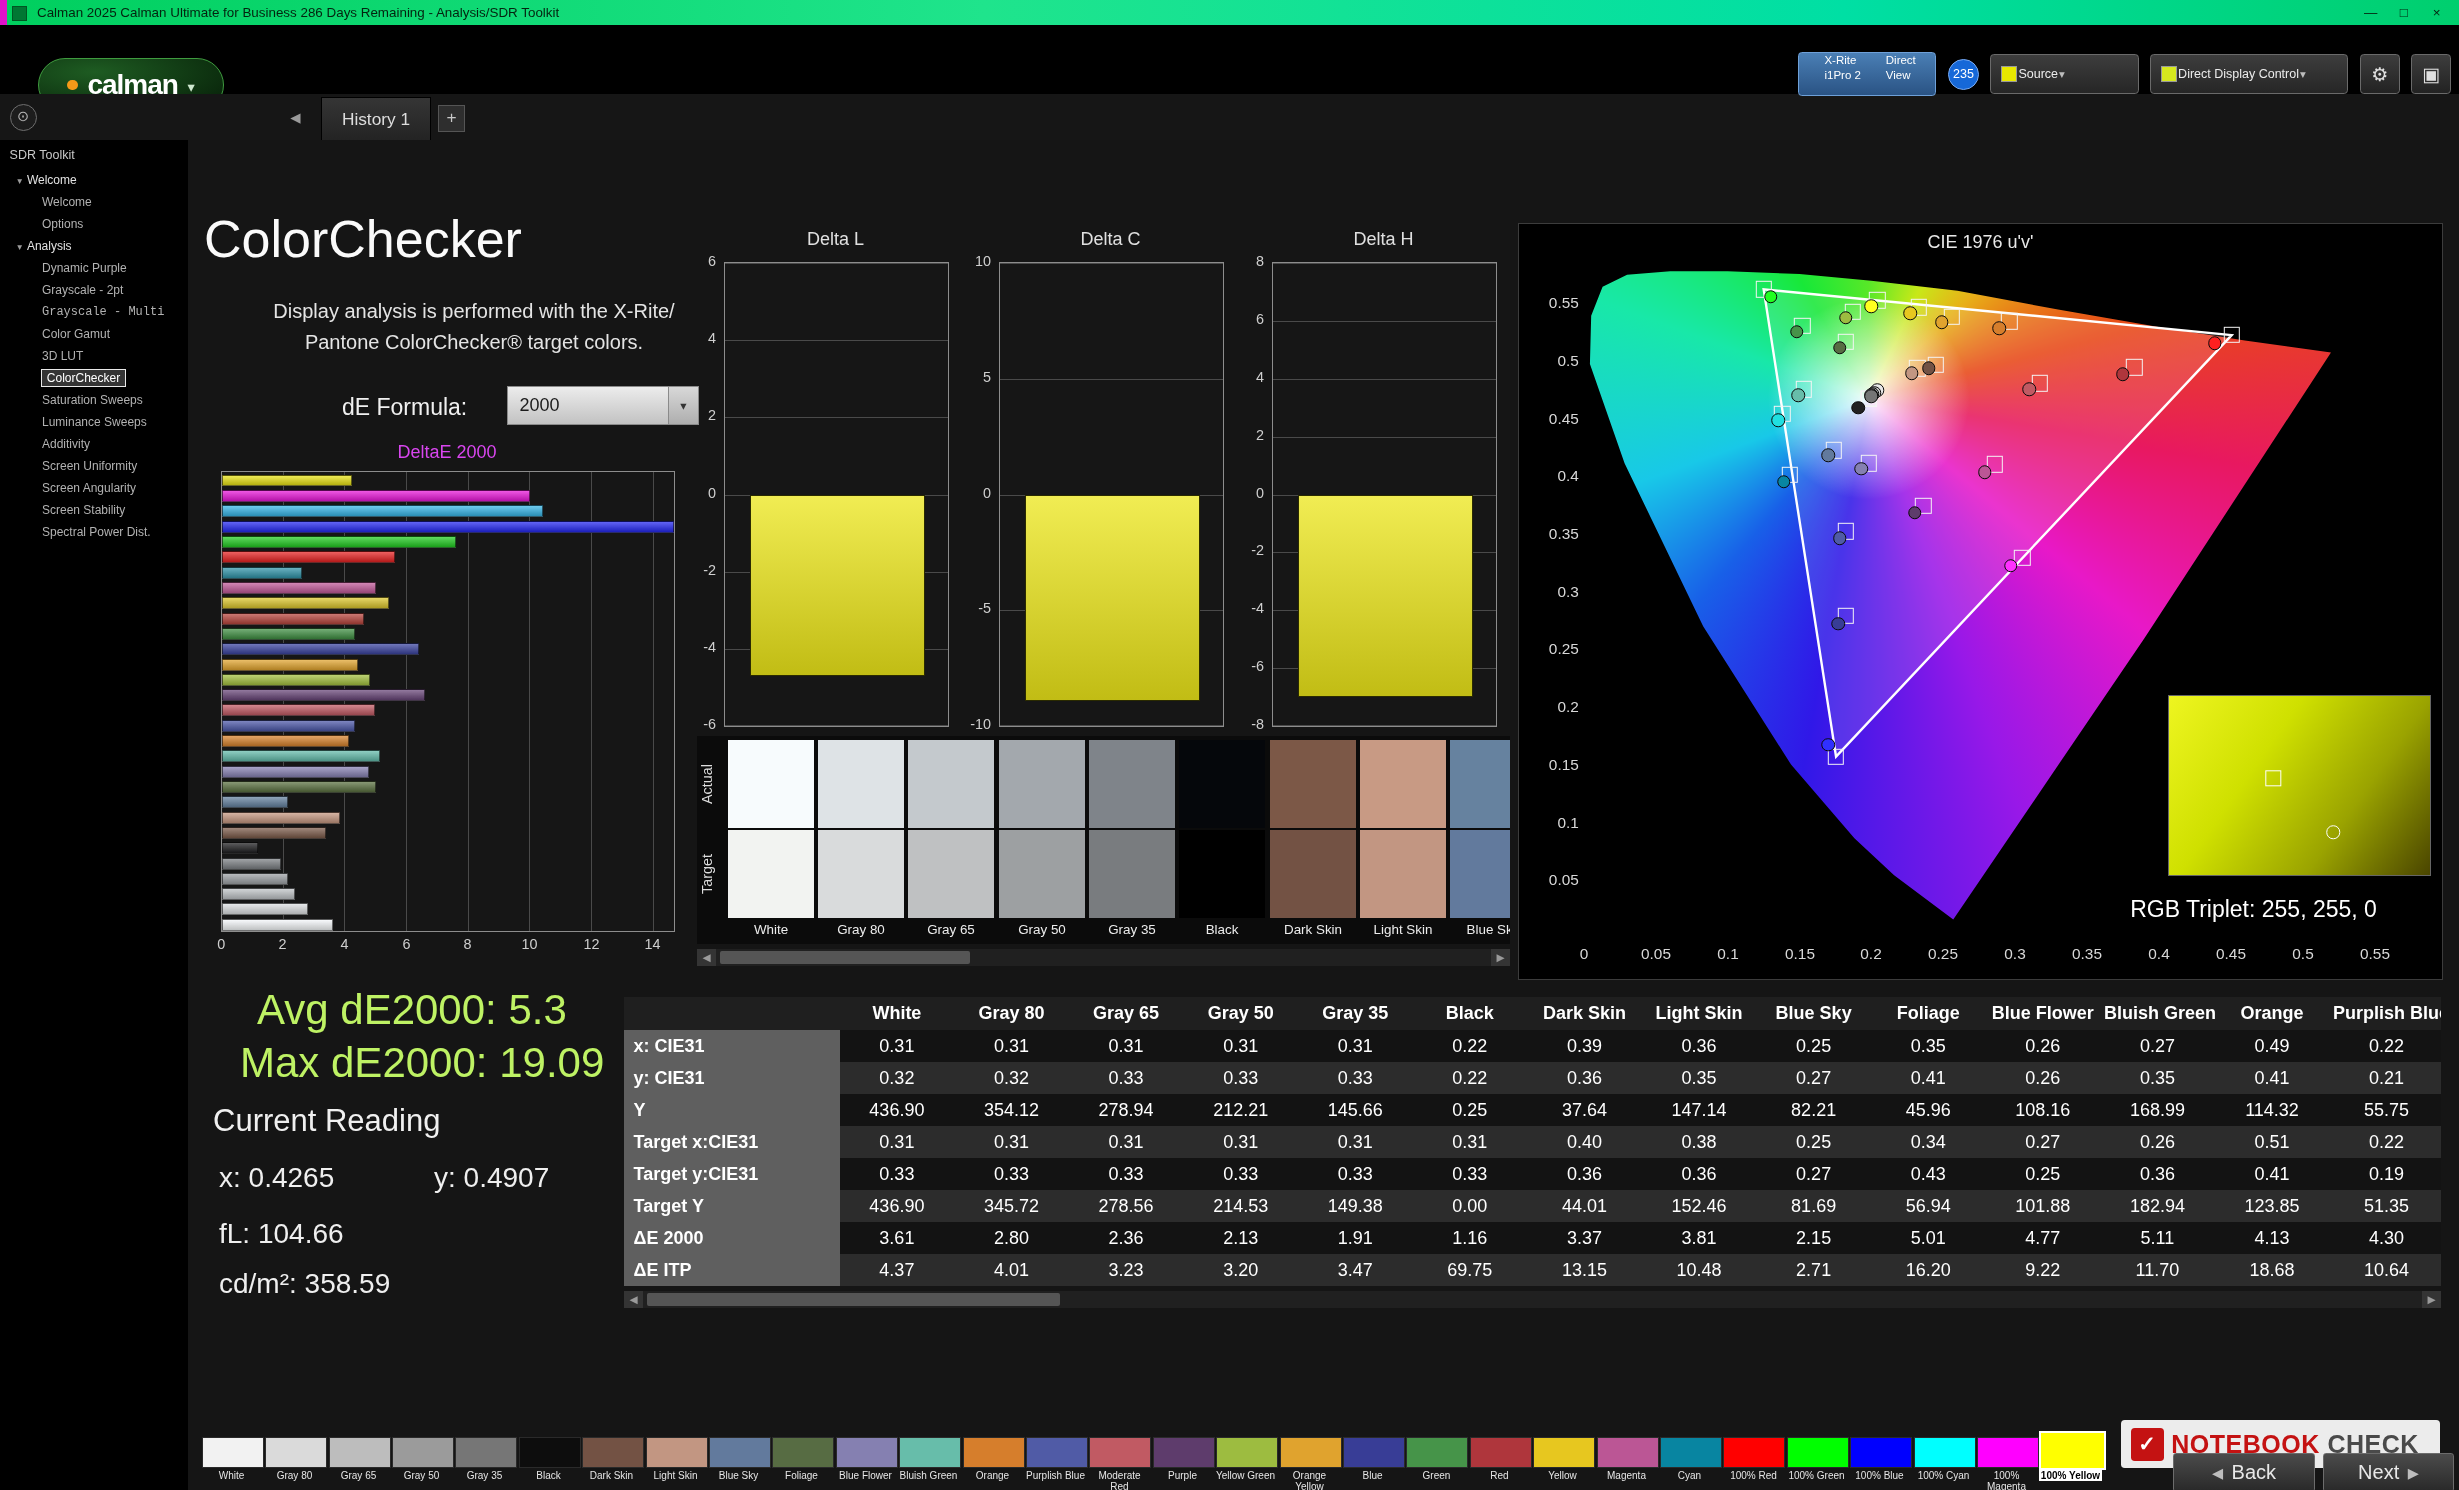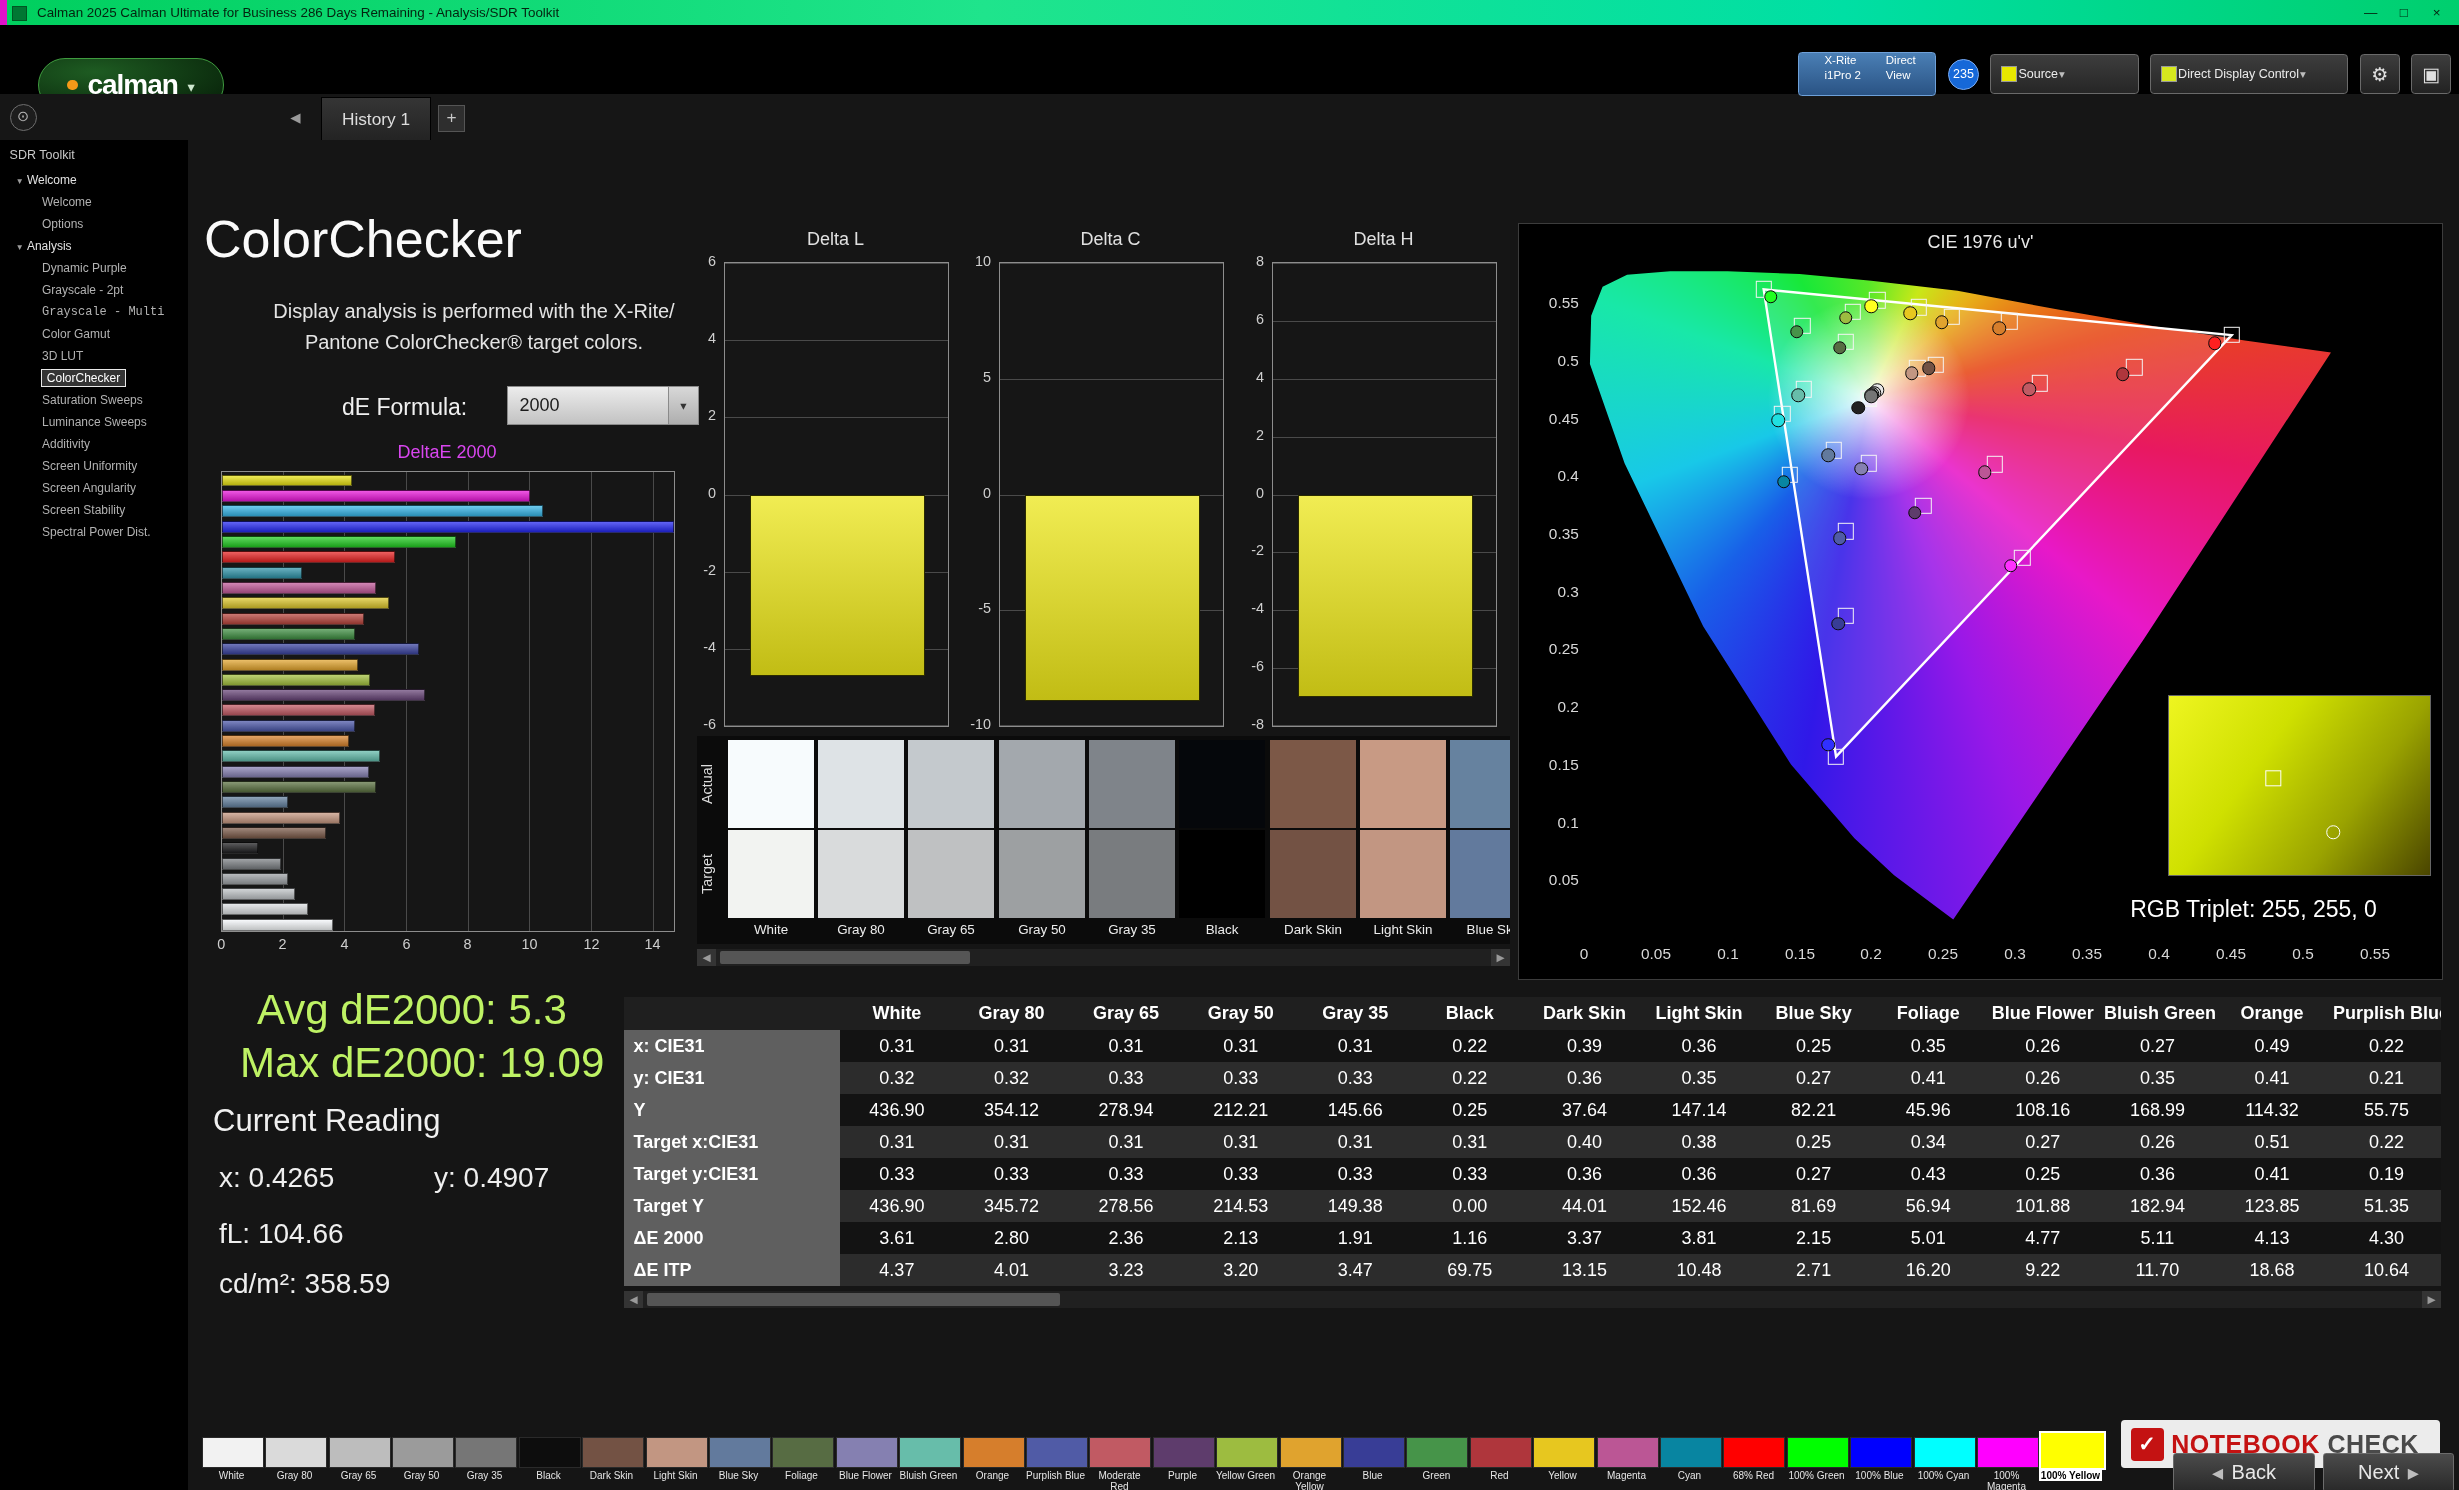--- a/index.html
+++ b/index.html
@@ -796,21 +796,21 @@
       <div class="patch-label" style="left: 1405px;">Green</div>
       <div class="patch-sw" style="left: 1470px; background-color: rgb(175, 54, 60); border: 1px solid rgb(42, 42, 42);"></div>
       <div class="patch-label" style="left: 1468px;">Red</div>
       <div class="patch-sw" style="left: 1533px; background-color: rgb(231, 199, 31); border: 1px solid rgb(42, 42, 42);"></div>
       <div class="patch-label" style="left: 1531px;">Yellow</div>
       <div class="patch-sw" style="left: 1597px; background-color: rgb(187, 86, 149); border: 1px solid rgb(42, 42, 42);"></div>
       <div class="patch-label" style="left: 1595px;">Magenta</div>
       <div class="patch-sw" style="left: 1660px; background-color: rgb(8, 133, 161); border: 1px solid rgb(42, 42, 42);"></div>
       <div class="patch-label" style="left: 1658px;">Cyan</div>
       <div class="patch-sw" style="left: 1723px; background-color: rgb(255, 0, 0); border: 1px solid rgb(42, 42, 42);"></div>
-      <div class="patch-label" style="left: 1722px;">68% Red</div>
+      <div class="patch-label" style="left: 1722px;">100% Red</div>
       <div class="patch-sw" style="left: 1787px; background-color: rgb(0, 255, 0); border: 1px solid rgb(42, 42, 42);"></div>
       <div class="patch-label" style="left: 1785px;">100% Green</div>
       <div class="patch-sw" style="left: 1850px; background-color: rgb(0, 0, 255); border: 1px solid rgb(42, 42, 42);"></div>
       <div class="patch-label" style="left: 1848px;">100% Blue</div>
       <div class="patch-sw" style="left: 1914px; background-color: rgb(0, 255, 255); border: 1px solid rgb(42, 42, 42);"></div>
       <div class="patch-label" style="left: 1912px;">100% Cyan</div>
       <div class="patch-sw" style="left: 1977px; background-color: rgb(255, 0, 255); border: 1px solid rgb(42, 42, 42);"></div>
       <div class="patch-label" style="left: 1975px;">100% Magenta</div>
       <div class="patch-sw selected" style="left: 2041px; background-color: rgb(255, 255, 0);"></div>
       <div class="patch-label selected" style="left: 2039px;">100% Yellow</div>

